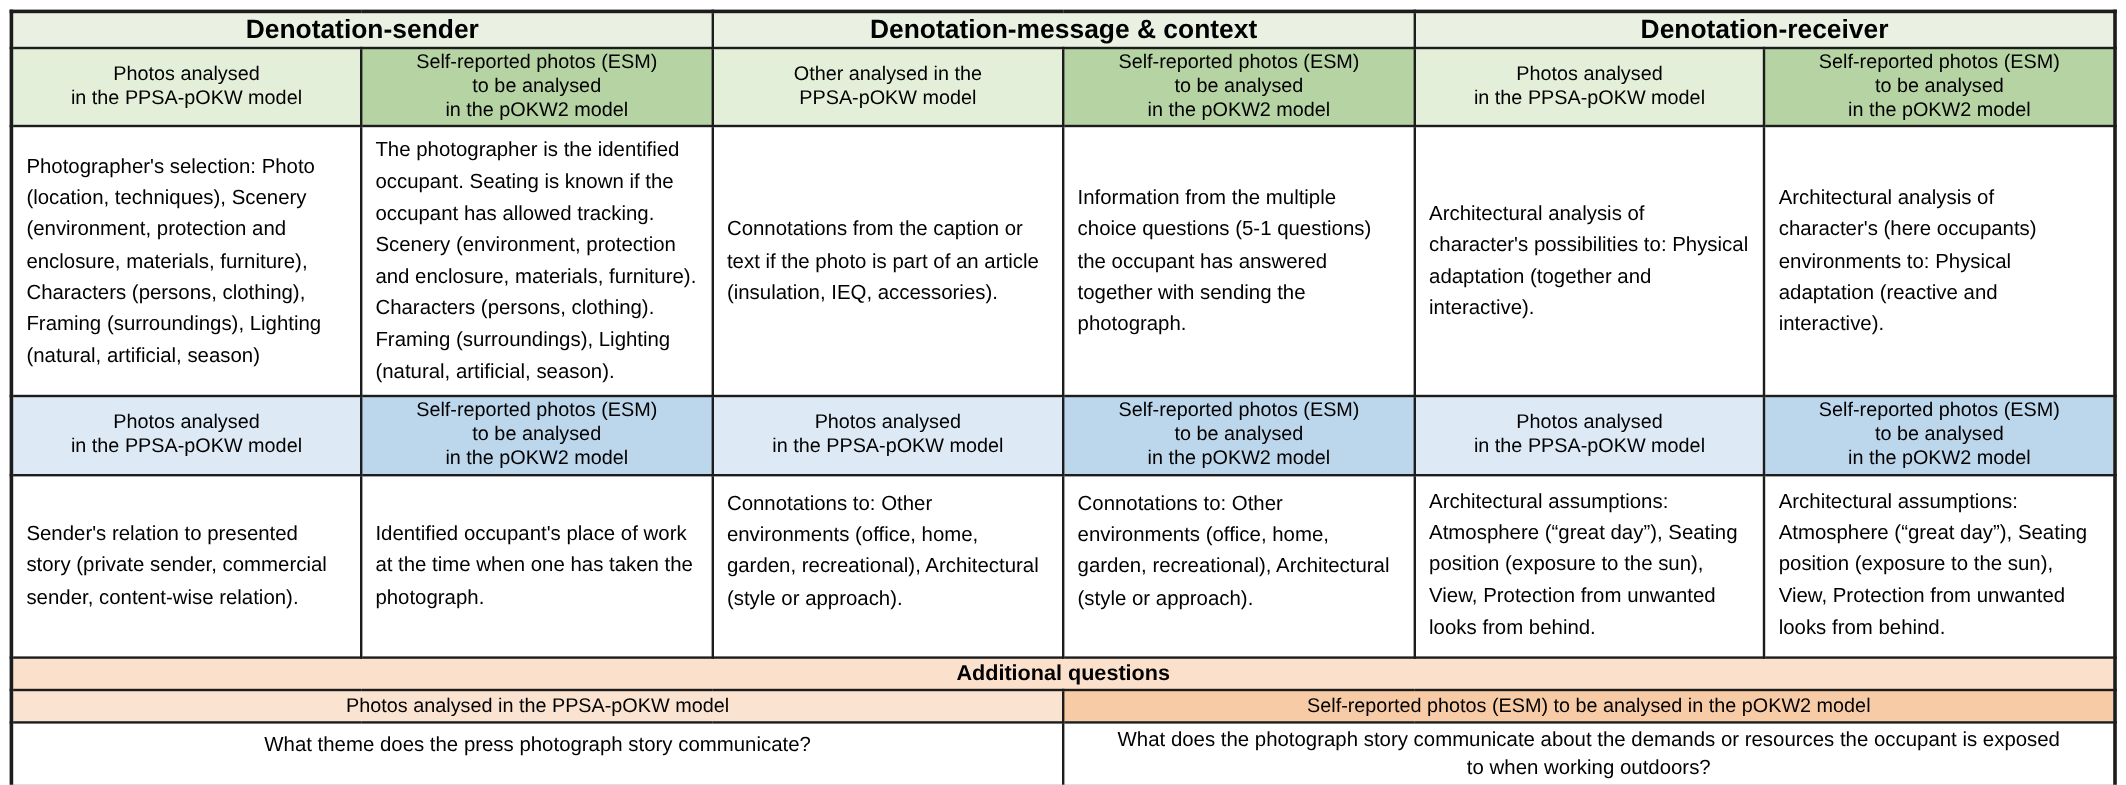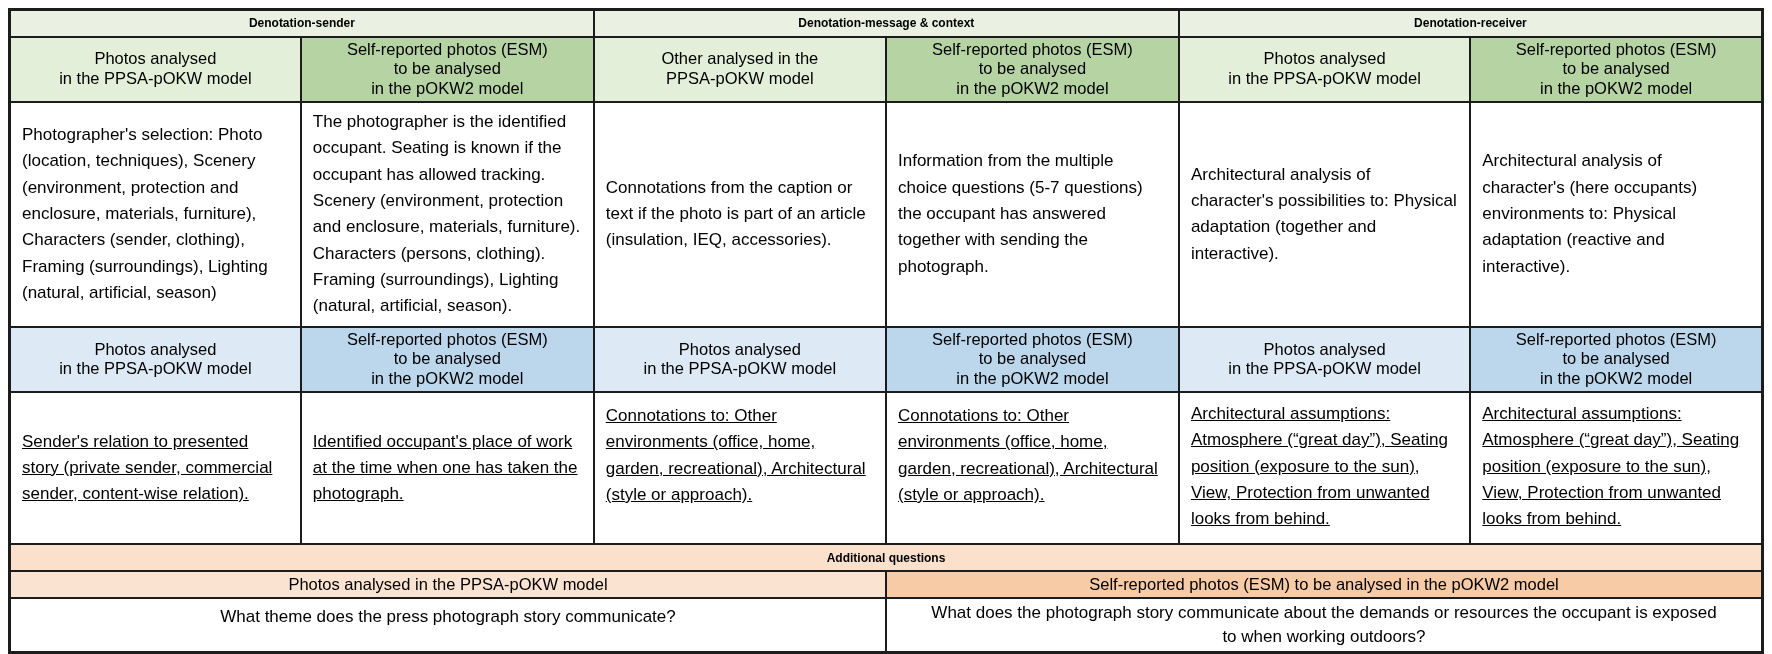--- a/index.html
+++ b/index.html
@@ -25,21 +25,21 @@
   td {
     border: 2px solid #1c1c1c;
     overflow: hidden;
     box-sizing: border-box;
   }
   
   td.sec-title {
     height: 27px;
     text-align: center;
     vertical-align: middle;
-    font-size: 12px;
+    font-size: 22px;
     font-weight: bold;
     padding: 1px 4px;
   }
   
   td.col-head {
     height: 62px;
     text-align: center;
     vertical-align: middle;
     font-size: 16.5px;
     line-height: 1.2;
@@ -49,27 +49,27 @@
   
   td.content {
     background: #ffffff;
     font-size: 17px;
     line-height: 1.55;
     vertical-align: middle;
     padding: 6px 12px 6px 11px;
     text-align: left;
   }
   td.content-tall { height: 198px; }
-  td.content-mid  { height: 152px; text-decoration: underline; }
+  td.content-mid  { height: 152px; }
   
   td.add-title {
     height: 27px;
     text-align: center;
     vertical-align: middle;
-    font-size: 12px;
+    font-size: 18px;
     font-weight: bold;
   }
   td.add-head {
     height: 27px;
     text-align: center;
     vertical-align: middle;
     font-size: 16.5px;
   }
   td.add-question {
     height: 50px;
@@ -124,24 +124,24 @@
 to be analysed
 in the pOKW2 model</td>
       <td class="col-head g-lite">Photos analysed
 in the PPSA-pOKW model</td>
       <td class="col-head g-dark">Self-reported photos (ESM)
 to be analysed
 in the pOKW2 model</td>
     </tr>
 
     <tr>
-      <td class="content content-tall">Photographer's selection: Photo (location, techniques), Scenery (environment, protection and enclosure, materials, furniture), Characters (sender, clothing), Framing (surroundings), Lighting (natural, artificial, season)</td>
+      <td class="content content-tall">Photographer's selection: Photo (location, techniques), Scenery (environment, protection and enclosure, materials, furniture), Characters (persons, clothing), Framing (surroundings), Lighting (natural, artificial, season)</td>
       <td class="content content-tall" style="vertical-align:top;">The photographer is the identified occupant. Seating is known if the occupant has allowed tracking. Scenery (environment, protection and enclosure, materials, furniture). Characters (persons, clothing). Framing (surroundings), Lighting (natural, artificial, season).</td>
       <td class="content content-tall">Connotations from the caption or text if the photo is part of an article (insulation, IEQ, accessories).</td>
-      <td class="content content-tall">Information from the multiple choice questions (5-7 questions) the occupant has answered together with sending the photograph.</td>
+      <td class="content content-tall">Information from the multiple choice questions (5-1 questions) the occupant has answered together with sending the photograph.</td>
       <td class="content content-tall">Architectural analysis of character's possibilities to: Physical adaptation (together and interactive).</td>
       <td class="content content-tall">Architectural analysis of character's (here occupants) environments to: Physical adaptation (reactive and interactive).</td>
     </tr>
 
 
     <tr>
       <td class="col-head b-lite">Photos analysed
 in the PPSA-pOKW model</td>
       <td class="col-head b-dark">Self-reported photos (ESM)
 to be analysed

